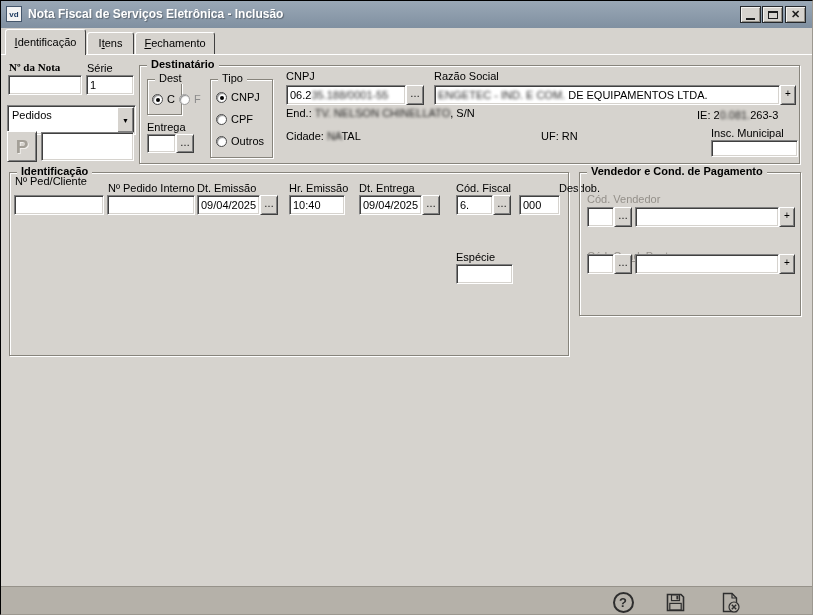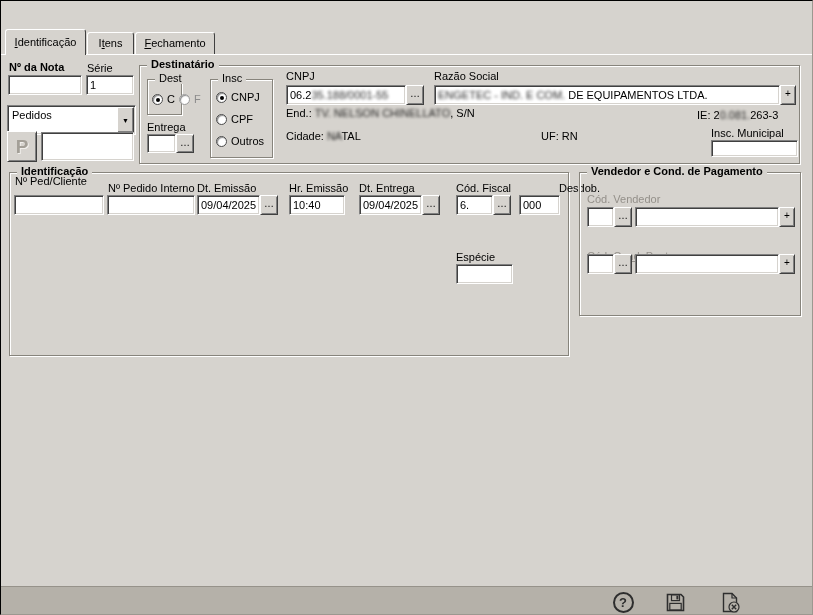--- a/index.html
+++ b/index.html
@@ -100,33 +100,46 @@
     width:21px; height:21px; border:2px solid #2e2e2e; border-radius:50%;
     display:flex; align-items:center; justify-content:center;
     font-size:13px; font-weight:bold; color:#2e2e2e;
   }
 </style>
 </head>
 <body>
 
 <div class="win">
 
+  <div class="titlebar">
+    <span class="appicon">vd</span>
+    <span class="wtitle">Nota Fiscal de Serviços Eletrônica - Inclusão</span>
+    <span class="wbtn" style="right:51px;">
+      <span class="g-min"></span>
+    </span>
+    <span class="wbtn" style="right:29px;">
+      <span class="g-max"></span>
+    </span>
+    <span class="wbtn" style="right:6px;">
+      <span class="g-close">✕</span>
+    </span>
+  </div>
 
   <div class="pageline"></div>
   <div class="tab active" style="left:4px; width:81px;">
     <span></span><span class="accel">I</span><span>dentificação</span>
   </div>
   <div class="tab" style="left:86px; width:47px;">
     <span>I</span><span class="accel">t</span><span>ens</span>
   </div>
   <div class="tab" style="left:134px; width:80px;">
     <span></span><span class="accel">F</span><span>echamento</span>
   </div>
 
-  <span class="lbl b" style="left:8px; top:60px;">Nº da Nota</span>
+  <span class="lbl b" style="left:8px; top:60px;font-family:Liberation Serif, serif;">Nº da Nota</span>
   <div class="inp" style="left:7px; top:74px; width:74px; height:20px;"></div>
   <span class="lbl" style="left:86px; top:61px;">Série</span>
   <div class="inp" style="left:85px; top:74px; width:48px; height:20px;">1</div>
 
   <div class="combo" style="left:6px; top:104px; width:129px; height:30px;">
     <span class="val">Pedidos</span>
     <span class="drop">▼</span>
   </div>
 
   <div class="pbtn" style="left:6px; top:130px; width:30px; height:31px;">P</div>
@@ -142,21 +155,21 @@
   <div class="radio checked" style="left:151px; top:92px;">
     <span class="rdot"></span>
     <span>C</span>
   </div>
   <div class="radio dimmed" style="left:178px; top:92px;">
     <span class="rdot"></span>
     <span>F</span>
   </div>
 
   <div class="group" style="left:209px; top:78px; width:63px; height:79px;">
-    <span class="legend">Insc</span>
+    <span class="legend">Tipo</span>
   </div>
   <div class="radio checked" style="left:215px; top:90px;">
     <span class="rdot"></span>
     <span>CNPJ</span>
   </div>
   <div class="radio" style="left:215px; top:112px;">
     <span class="rdot"></span>
     <span>CPF</span>
   </div>
   <div class="radio" style="left:215px; top:134px;">

